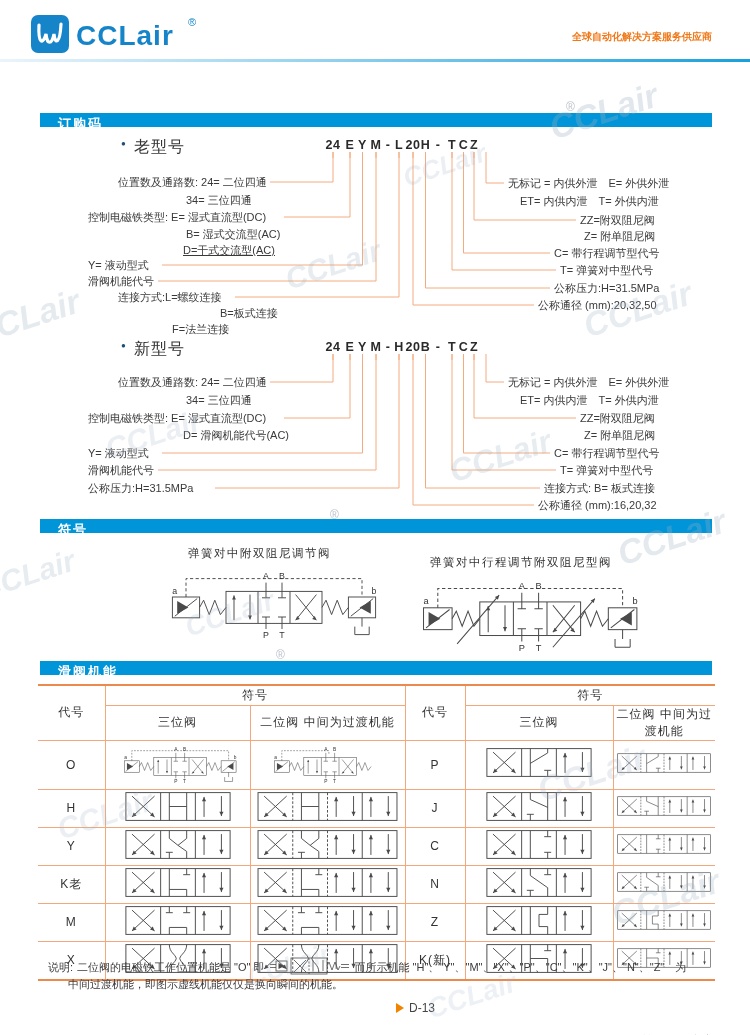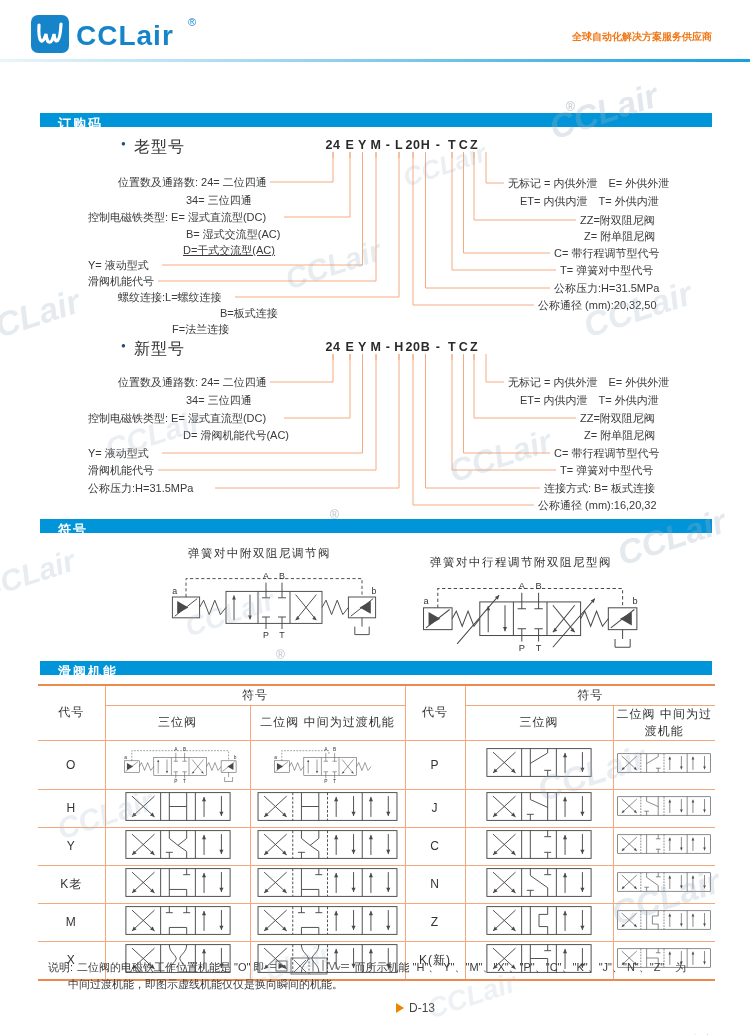--- a/index.html
+++ b/index.html
@@ -88,21 +88,21 @@
       <div class="ctok" style="left: 452px; top: 138px;">T</div>
       <div class="ctok" style="left: 463.5px; top: 138px;">C</div>
       <div class="ctok" style="left: 474px; top: 138px;">Z</div>
       <div class="olabel" style="left: 118px; top: 176px;">位置数及通路数: 24= 二位四通</div>
       <div class="olabel" style="left: 186px; top: 194px;">34= 三位四通</div>
       <div class="olabel" style="left: 88px; top: 211px;">控制电磁铁类型: E= 湿式直流型(DC)</div>
       <div class="olabel" style="left: 186px; top: 228px;">B= 湿式交流型(AC)</div>
       <div class="olabel" style="left: 183px; top: 244px; text-decoration: underline;">D=干式交流型(AC)</div>
       <div class="olabel" style="left: 88px; top: 259px;">Y= 液动型式</div>
       <div class="olabel" style="left: 88px; top: 275px;">滑阀机能代号</div>
-      <div class="olabel" style="left: 118px; top: 291px;">螺纹连接:L=螺纹连接</div>
+      <div class="olabel" style="left: 118px; top: 291px;">连接方式:L=螺纹连接</div>
       <div class="olabel" style="left: 172px; top: 307px; padding-left: 48px;">B=板式连接</div>
       <div class="olabel" style="left: 172px; top: 323px; text-align: right;">F=法兰连接</div>
       <div class="olabel" style="left: 508px; top: 177px;">无标记 = 内供外泄　E= 外供外泄</div>
       <div class="olabel" style="left: 520px; top: 195px;">ET= 内供内泄　T= 外供内泄</div>
       <div class="olabel" style="left: 580px; top: 214px;">ZZ=附双阻尼阀</div>
       <div class="olabel" style="left: 584px; top: 230px;">Z= 附单阻尼阀</div>
       <div class="olabel" style="left: 554px; top: 247px;">C= 带行程调节型代号</div>
       <div class="olabel" style="left: 560px; top: 264px;">T= 弹簧对中型代号</div>
       <div class="olabel" style="left: 554px; top: 282px;">公称压力:H=31.5MPa</div>
       <div class="olabel" style="left: 538px; top: 299px;">公称通径 (mm):20,32,50</div>

